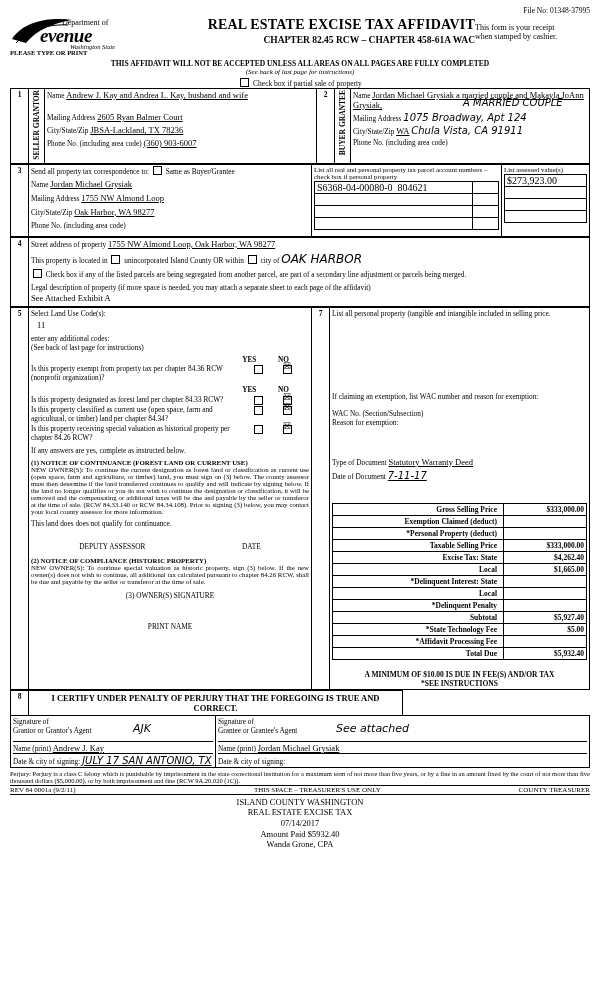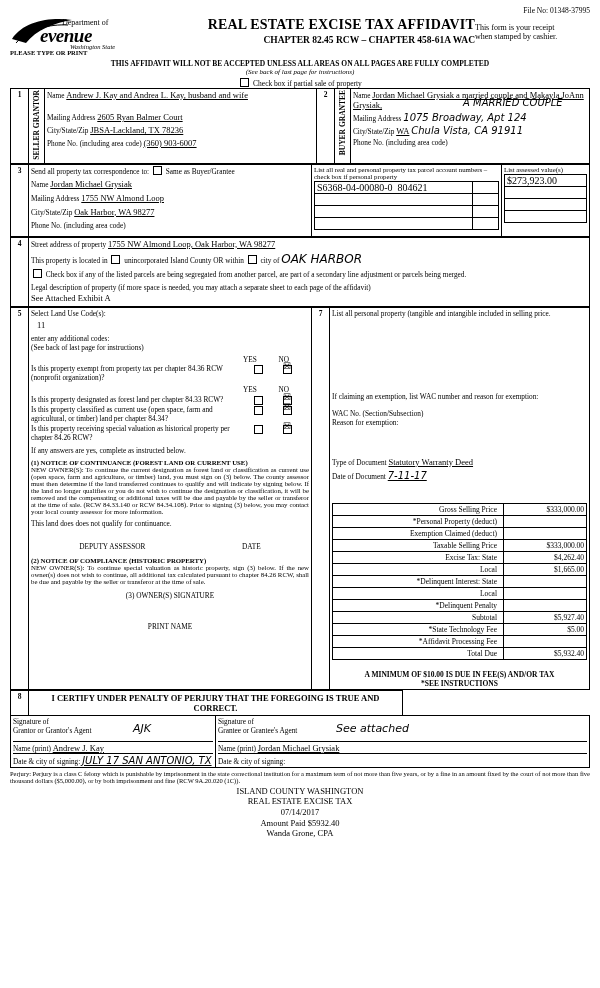--- a/index.html
+++ b/index.html
@@ -30,21 +30,21 @@
   .hand{font-family:"Liberation Serif",serif;font-size:8.5px;}
   .handw{font-family:"DejaVu Sans",sans-serif;font-style:italic;font-size:10px;}
   .lbl{font-size:7.3px;}
   .cb{display:inline-block;width:7px;height:7px;border:1px solid #000;vertical-align:-1px;margin:0 2px;}
   .cbx{display:inline-block;width:7px;height:7px;border:1px solid #000;vertical-align:-1px;margin:0 2px;position:relative;}
   .cbx:after{content:"\2612";position:absolute;left:-1px;top:-4px;font-size:9px;line-height:9px;}
   .small{font-size:6.8px;}
   table.inner{width:100%;border-collapse:collapse;}
   table.inner td{border:1px solid #000;font-size:10px;padding:0 2px;height:11px;}
   .center{text-align:center;}
-  .right{text-align:right;}
+  .right{text-align:right;font-weight:bold;}
   .b{font-weight:bold;}
   .foot{font-size:6.5px;}
   .treas{text-align:center;font-size:8.5px;line-height:1.25;margin-top:2px;}
   .sig-hand{font-family:"DejaVu Sans",sans-serif;font-size:11px;font-style:italic;}
   .ul{text-decoration:underline;}
 </style>
 </head>
 <body>
 
 <div class="page">
@@ -310,25 +310,25 @@
           <span class="handw ul">7-11-17</span>
         </div>
         <div style="height:22px"></div>
         <table style="width:100%;border-collapse:collapse">
           <tbody>
                 <tr>
                   <td class="lbl right" style="padding-right:6px">Gross Selling Price</td>
                   <td class="hand right" style="width:78px;border-bottom:1px solid #000">$333,000.00</td>
                 </tr>
           <tr>
+                  <td class="lbl right" style="padding-right:6px">Exemption Claimed (deduct)</td>
+                  <td class="hand right" style="border-bottom:1px solid #000"></td>
+                </tr>
+          <tr>
                   <td class="lbl right" style="padding-right:6px">*Personal Property (deduct)</td>
-                  <td class="hand right" style="border-bottom:1px solid #000"></td>
-                </tr>
-          <tr>
-                  <td class="lbl right" style="padding-right:6px">Exemption Claimed (deduct)</td>
                   <td class="hand right" style="border-bottom:1px solid #000"></td>
                 </tr>
           <tr>
                   <td class="lbl right" style="padding-right:6px">Taxable Selling Price</td>
                   <td class="hand right" style="border-bottom:1px solid #000">$333,000.00</td>
                 </tr>
           <tr>
                   <td class="lbl right" style="padding-right:6px">Excise Tax: State</td>
                   <td class="hand right" style="border-bottom:1px solid #000">$4,262.40</td>
                 </tr>
@@ -408,20 +408,25 @@
         <div class="lbl" style="border-top:1px solid #000;padding-top:1px">
           <span>Date &amp; city of signing:</span>
           <span class="handw ul"></span>
         </div>
       </td>
     </tr>
   </tbody>
     </table>
 
   <div class="foot" style="text-align:justify;margin-top:2px">Perjury:  Perjury is a class C felony which is punishable by imprisonment in the state correctional institution for a maximum term of not more than five years, or by a fine in an amount fixed by the court of not more than five thousand dollars ($5,000.00), or by both imprisonment and fine (RCW 9A.20.020 (1C)).</div>
+  <div style="display:flex;border-top:1px solid #000;border-bottom:1px solid #000;font-size:7px;margin-top:1px">
+    <div style="width:33%">REV 84 0001a (9/2/11)</div>
+    <div style="width:40%;text-align:center">THIS SPACE – TREASURER'S USE ONLY</div>
+    <div style="width:27%;text-align:right">COUNTY TREASURER</div>
+  </div>
 
   <div class="treas">
     <div>ISLAND COUNTY WASHINGTON</div>
     <div>REAL ESTATE EXCISE TAX</div>
     <div>07/14/2017</div>
     <div>Amount Paid $5932.40</div>
     <div>Wanda Grone, CPA</div>
   </div>
 
 </div>

